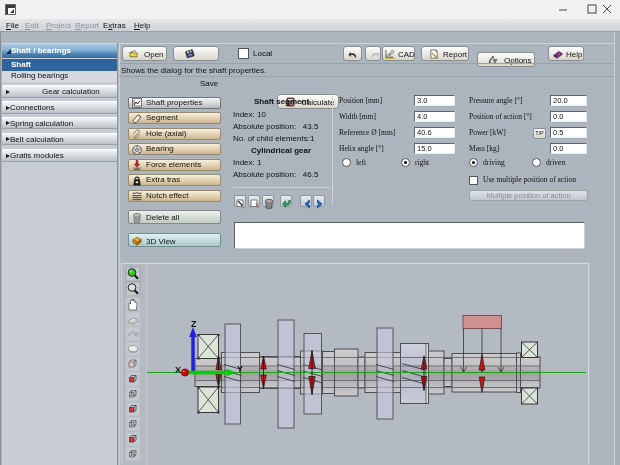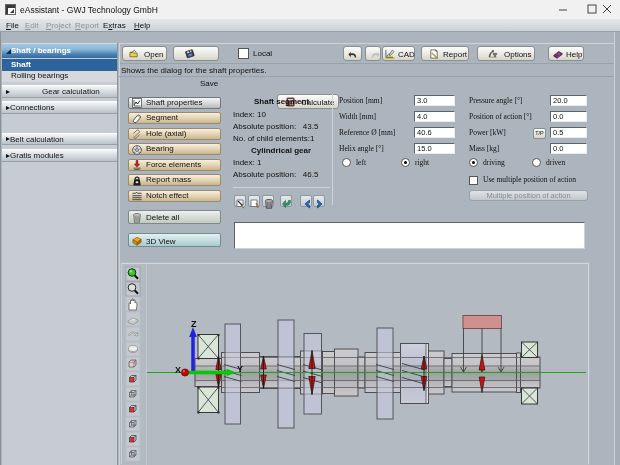--- a/index.html
+++ b/index.html
@@ -55,41 +55,41 @@
 <body>
 <div id="win">
   <div style="position:absolute;left:0;top:0;width:1px;height:465px;background:#8a9298;"></div>
   <div style="position:absolute;left:619px;top:0;width:1px;height:465px;background:#c6ccd2;"></div>
   <div id="titlebar">
     <div id="appicon">
         <div style="position:absolute;left:0;top:0;width:9px;height:2.5px;background:#3a3a3a;"></div>
         <div style="position:absolute;left:0;top:0;width:2px;height:9px;background:#3a3a3a;"></div>
         <div style="position:absolute;right:1px;bottom:1px;width:0;height:0;border-left:4px solid transparent;border-bottom:4.5px solid #3a3a3a;"></div>
       </div>
-    <div id="title-text">eAssistant - GWJ Technology GmbH</div>
     <svg class="winbtn" style="left:558px; top:4px;" width="56" height="11" viewBox="0 0 56 11">
       <line x1="1" y1="6" x2="9" y2="6" stroke="#444" stroke-width="1"></line>
       <rect x="30" y="1" width="8" height="8" fill="none" stroke="#444" stroke-width="1"></rect>
       <path d="M45 1 L53 9 M53 1 L45 9" stroke="#444" stroke-width="1" fill="none"></path>
     </svg>
   </div>
   <div id="menubar">
     <div class="menu-item" style="left:6px;"><u>F</u>ile</div>
     <div class="menu-item dis" style="left:25px;"><u>E</u>dit</div>
     <div class="menu-item dis" style="left:46px;"><u>P</u>roject</div>
     <div class="menu-item dis" style="left:75px;"><u>R</u>eport</div>
     <div class="menu-item" style="left:103px;">E<u>x</u>tras</div>
     <div class="menu-item" style="left:134px;"><u>H</u>elp</div>
   </div>
   <div id="sidebar">
     <div id="nav-blue"><span class="tri2"></span>Shaft / bearings</div>
     <div id="nav-shaft">Shaft</div>
     <div id="nav-roll">Rolling bearings</div>
     <div class="nav-head" style="top:42px;padding-left:40px;"><span class="tri"></span>Gear calculation</div>
     <div class="nav-head" style="top:58px;"><span class="tri"></span>Connections</div>
+    <div class="nav-head" style="top:73.8px;"><span class="tri"></span>Spring calculation</div>
     <div class="nav-head" style="top:89.6px;"><span class="tri"></span>Belt calculation</div>
     <div class="nav-head" style="top:106px;"><span class="tri"></span>Gratis modules</div>
   </div>
 
   <div class="tbtn" style="left:122px; width:45px;">
       <span class="lab" style="left:21px;">Open</span>
     <svg class="eic" style="left:6px; top:2.5px;" width="11" height="10" viewBox="0 0 11 10">
         <path d="M1 8 L1 3 L4 3 L5 4 L9 4 L9 8 Z" fill="#e8d44c" stroke="#6a5a10" stroke-width="0.8"></path>
         <path d="M2 4 L6 1 L8 3" fill="none" stroke="#444" stroke-width="0.8"></path>
       </svg>
@@ -141,21 +141,21 @@
       </svg>
   </div>
   <div class="tbtn" style="left:421px; width:48px;">
       <span class="lab" style="left:21px;">Report</span>
     <svg class="eic" style="left:7px; top:2.5px;" width="10" height="11" viewBox="0 0 10 11">
         <path d="M1.5 1 L7 1 L8.5 2.5 L8.5 10 L1.5 10 Z" fill="#fff" stroke="#445" stroke-width="0.8"></path>
         <path d="M7 1 L7 2.5 L8.5 2.5" fill="none" stroke="#445" stroke-width="0.8"></path>
         <path d="M3 4 L8.5 9 L9 10.5 L7.5 10 L2.5 5 Z" fill="#e8a030" stroke="#884" stroke-width="0.5"></path>
       </svg>
   </div>
-  <div class="tbtn" style="left:477px; width:58px;">
+  <div class="tbtn" style="left:477px; width:58px;margin-top:6px;">
       <span class="lab" style="left:26px;">Options</span>
     <svg class="eic" style="left:10px; top:2.5px;" width="13" height="11" viewBox="0 0 13 11">
         <path d="M1.5 9.5 C1.5 5.5, 3.5 3, 6 2 L5 1.2 L7.5 0.8 L6.8 3.2 L6.3 2.6 C4.2 3.8, 2.8 6, 2.8 9.5 Z" fill="#555" stroke="#222" stroke-width="0.5"></path>
         <path d="M6.5 4.5 L11.5 4.5 L11.5 6 L10 6 L10 9.5 L8 9.5 L8 6 L6.5 6 Z" fill="#8a7a52" stroke="#333" stroke-width="0.5"></path>
         <ellipse cx="6.5" cy="9.8" rx="5" ry="1" fill="#999" opacity="0.6"></ellipse>
       </svg>
   </div>
   <div class="tbtn" style="left:548px; width:36px;">
       <span class="lab" style="left:17px;">Help</span>
     <svg class="eic" style="left:4px; top:2.5px;" width="12" height="11" viewBox="0 0 12 11">
@@ -212,21 +212,21 @@
       </svg>
   </div>
   <div class="ebtn" style="top:158.5px;">
       <span class="lb">Force elements</span>
     <svg class="eic" width="10" height="11" viewBox="0 0 10 11">
         <path d="M4 0.5 L6 0.5 L6 4.5 L7.8 4.5 L5 8 L2.2 4.5 L4 4.5 Z" fill="#cc2222" stroke="#661111" stroke-width="0.6"></path>
         <path d="M1 9 L9 9 M2 10.5 L8 10.5" stroke="#555" stroke-width="1"></path>
       </svg>
   </div>
   <div class="ebtn" style="top:174px;">
-      <span class="lb">Report mass</span>
+      <span class="lb">Extra tras</span>
     <svg class="eic" width="10" height="11" viewBox="0 0 10 11">
         <path d="M2.8 3.5 C2.8 0.5, 7.2 0.5, 7.2 3.5" fill="none" stroke="#222" stroke-width="1.3"></path>
         <path d="M2 3.5 L8 3.5 L9 9.5 A1 1 0 0 1 8 10.5 L2 10.5 A1 1 0 0 1 1 9.5 Z" fill="#1c1c1c"></path>
         <ellipse cx="5" cy="7" rx="1.6" ry="1.1" fill="#e8e8e8"></ellipse>
       </svg>
   </div>
   <div class="ebtn" style="top:189.5px;">
       <span class="lb">Notch effect</span>
     <svg class="eic" width="11" height="10" viewBox="0 0 11 10">
         <path d="M0.5 2 L4 2 L5 0.8 L6 2 L10.5 2" stroke="#333" stroke-width="1" fill="none"></path>

